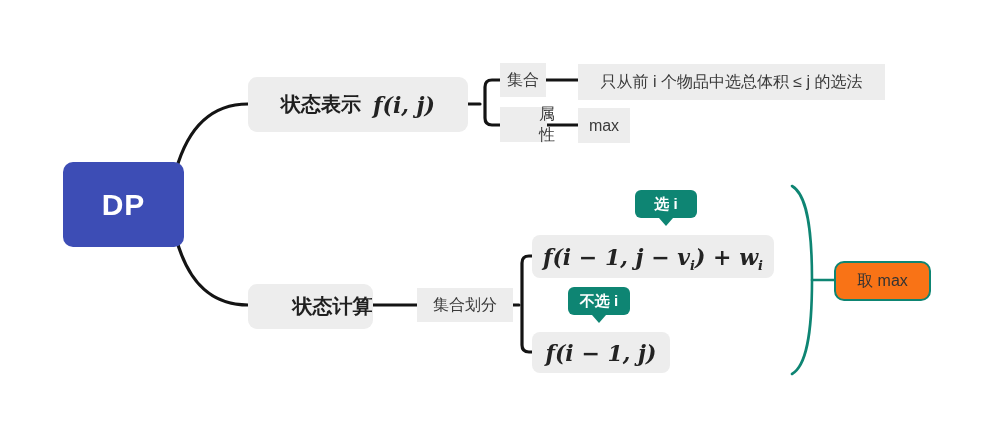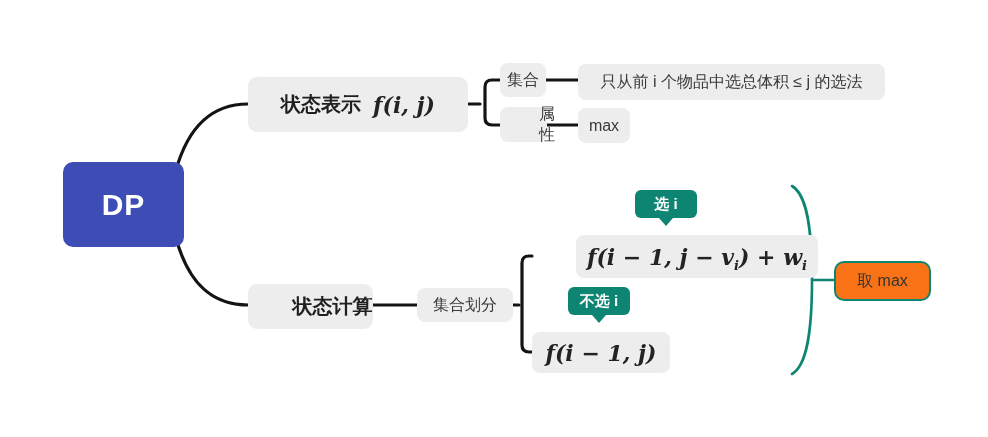--- a/index.html
+++ b/index.html
@@ -23,35 +23,35 @@
     left:63px;top:162px;width:121px;height:85px;border-radius:10px;
     background:var(--root-bg);color:var(--root-text);
     font-size:30px;font-weight:bold;letter-spacing:1px;
   }
   .topic{background:var(--node-bg);border-radius:9px;color:var(--node-text);}
   .topic-main{font-weight:bold;color:var(--bold-text);font-size:20px;}
 
   .repr{left:248px;top:77px;width:220px;height:55px;gap:12px;}
   .calc{left:248px;top:284px;width:125px;height:45px;padding-left:44px;}
 
-  .small-topic{font-size:16px;border-radius:8px;}
+  .small-topic{font-size:16px;border-radius:0;}
   .set-node{left:500px;top:63px;width:46px;height:34px;}
   .set-desc{left:578px;top:64px;width:307px;height:36px;}
   .attr-node{left:500px;top:107px;width:46px;height:35px;padding-left:47px;}
   .attr-value{left:578px;top:108px;width:52px;height:35px;}
   .partition{left:417px;top:288px;width:96px;height:34px;}
 
   .math{
     font-family:"DejaVu Serif","Liberation Serif",serif;
     font-style:italic;font-weight:600;color:#232323;
   }
   .repr .math{font-size:22px;}
   .formula{font-size:22px;border-radius:8px;}
   .formula sub{font-size:13px;line-height:0;}
-  .formula-choose{left:532px;top:235px;width:242px;height:43px;margin-left:44px;}
+  .formula-choose{left:532px;top:235px;width:242px;height:43px;}
   .formula-notchoose{left:532px;top:332px;width:138px;height:41px;}
 
   .badge{
     position:absolute;box-sizing:border-box;display:flex;align-items:center;justify-content:center;
     background:var(--accent-teal);color:var(--badge-text);
     font-size:15px;font-weight:bold;border-radius:6px;
   }
   .badge::after{
     content:"";position:absolute;left:50%;top:100%;transform:translateX(-50%);
     border-left:7px solid transparent;border-right:7px solid transparent;

